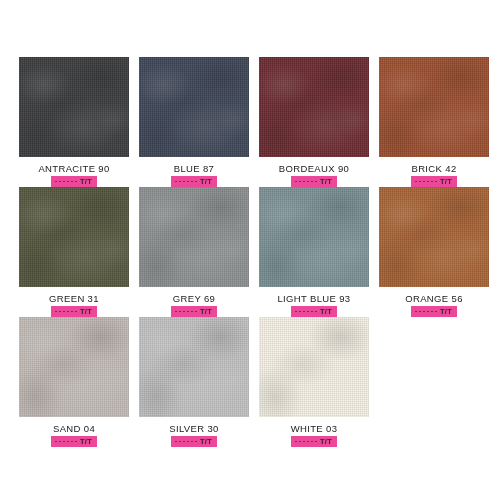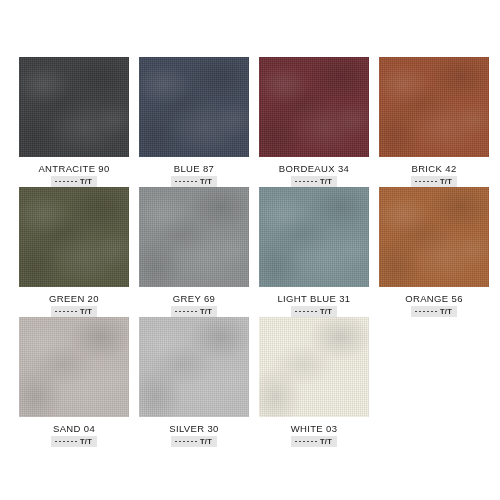--- a/index.html
+++ b/index.html
@@ -91,21 +91,21 @@
     font-size: 9.5px;
     letter-spacing: 0.35px;
     color: #1b1b1b;
     text-align: center;
     line-height: 11px;
     white-space: nowrap;
   }
 
   .swatch-badge {
     margin-top: 2px;
-    background: #e5e5e5;
+    background: #ec4899;
     color: #2a2a2a;
     font-size: 7.5px;
     line-height: 9px;
     padding: 1px 5px 1px 4px;
     display: inline-flex;
     align-items: center;
     gap: 3px;
     white-space: nowrap;
   }
   .badge-dashes {
@@ -152,21 +152,21 @@
       <span class="badge-dashes"></span>
       <span class="badge-code">T/T</span>
     </div>
   </div>
       <div class="swatch-cell">
     <div class="swatch-tile" style="background-color: rgb(107, 43, 49);">
       <div class="mottle"></div>
       <div class="weave-v"></div>
       <div class="weave-h"></div>
     </div>
-    <div class="swatch-caption">BORDEAUX 34</div>
+    <div class="swatch-caption">BORDEAUX 90</div>
     <div class="swatch-badge">
       <span class="badge-dashes"></span>
       <span class="badge-code">T/T</span>
     </div>
   </div>
       <div class="swatch-cell">
     <div class="swatch-tile" style="background-color: rgb(156, 79, 48);">
       <div class="mottle"></div>
       <div class="weave-v"></div>
       <div class="weave-h"></div>
@@ -178,21 +178,21 @@
     </div>
   </div>
     </div>
   <div class="swatch-row" id="row-2">
       <div class="swatch-cell">
     <div class="swatch-tile" style="background-color: rgb(86, 88, 63);">
       <div class="mottle"></div>
       <div class="weave-v"></div>
       <div class="weave-h"></div>
     </div>
-    <div class="swatch-caption">GREEN 20</div>
+    <div class="swatch-caption">GREEN 31</div>
     <div class="swatch-badge">
       <span class="badge-dashes"></span>
       <span class="badge-code">T/T</span>
     </div>
   </div>
       <div class="swatch-cell">
     <div class="swatch-tile" style="background-color: rgb(141, 145, 145);">
       <div class="mottle"></div>
       <div class="weave-v"></div>
       <div class="weave-h"></div>
@@ -202,21 +202,21 @@
       <span class="badge-dashes"></span>
       <span class="badge-code">T/T</span>
     </div>
   </div>
       <div class="swatch-cell">
     <div class="swatch-tile" style="background-color: rgb(124, 146, 150);">
       <div class="mottle"></div>
       <div class="weave-v"></div>
       <div class="weave-h"></div>
     </div>
-    <div class="swatch-caption">LIGHT BLUE 31</div>
+    <div class="swatch-caption">LIGHT BLUE 93</div>
     <div class="swatch-badge">
       <span class="badge-dashes"></span>
       <span class="badge-code">T/T</span>
     </div>
   </div>
       <div class="swatch-cell">
     <div class="swatch-tile" style="background-color: rgb(169, 100, 54);">
       <div class="mottle"></div>
       <div class="weave-v"></div>
       <div class="weave-h"></div>

